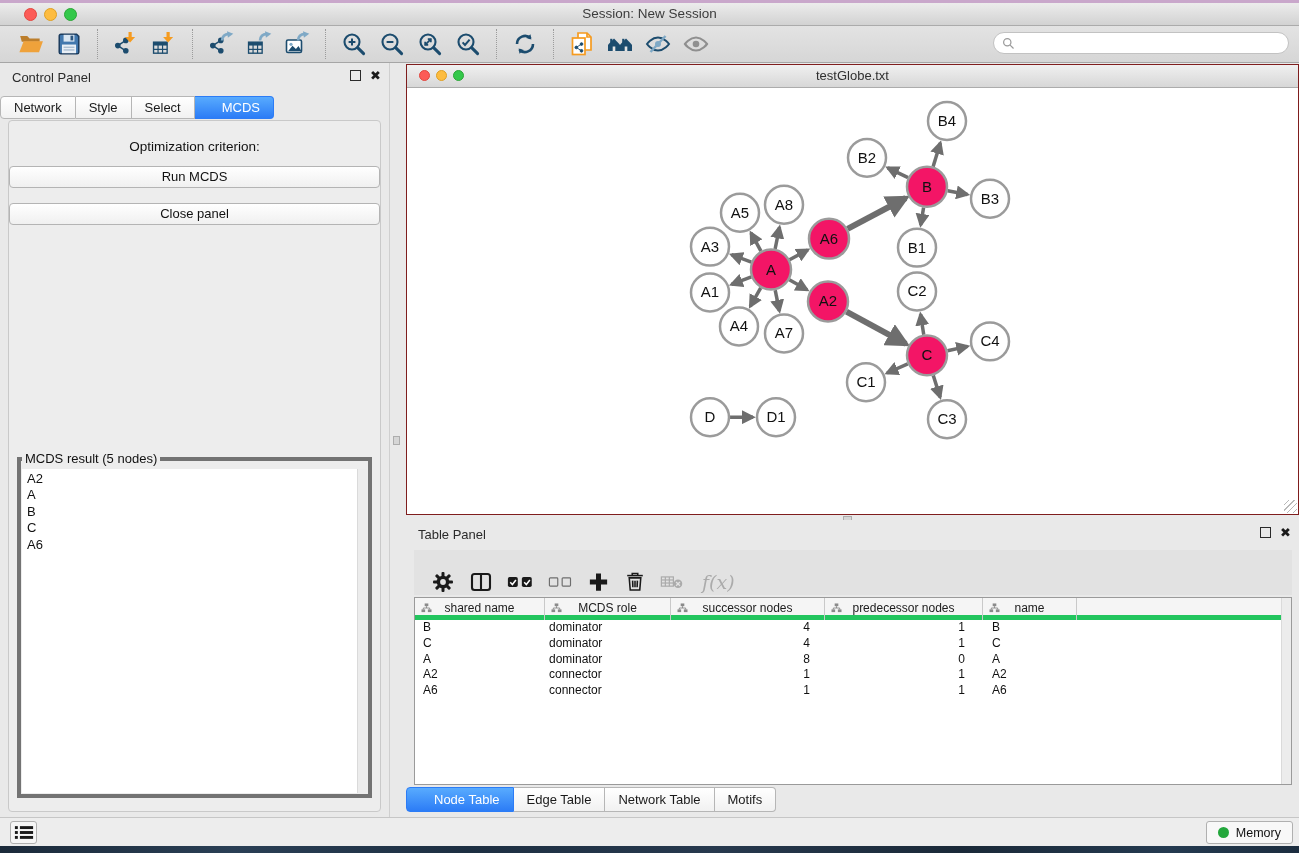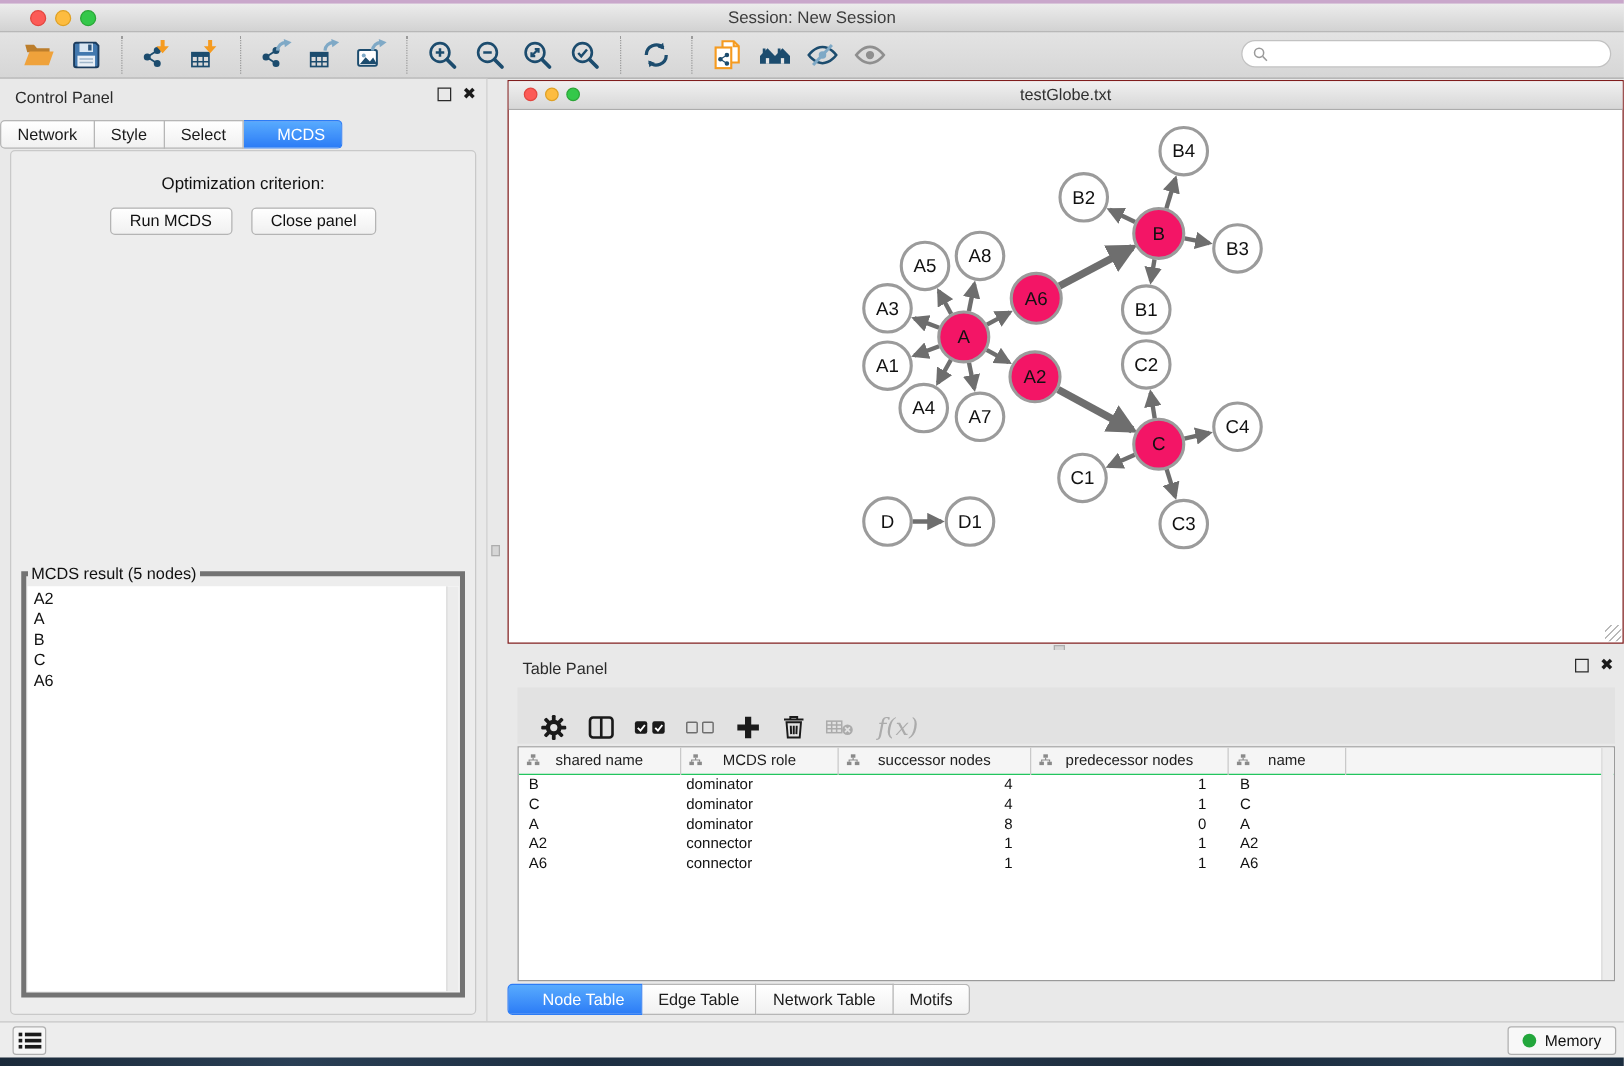--- a/index.html
+++ b/index.html
@@ -48,21 +48,21 @@
   .opt-label{margin-top:18px;text-align:center;font-size:13.5px;color:#111;}
   .select{position:relative;margin:9px auto 0;width:312px;height:23px;background:#fff;
           border:1px solid #ACACAC;border-radius:4px;box-sizing:border-box;font-size:13px;
           line-height:21px;padding-left:9px;color:#111;}
   .stepper{position:absolute;right:1px;top:1px;bottom:1px;width:17px;border-radius:3px;
            background:linear-gradient(#5FAEFE,#2D7BF5);}
   .stepper .up{position:absolute;left:4.5px;top:3px;width:0;height:0;
                border-left:4px solid transparent;border-right:4px solid transparent;border-bottom:5px solid #fff;}
   .stepper .dn{position:absolute;left:4.5px;bottom:3px;width:0;height:0;
                border-left:4px solid transparent;border-right:4px solid transparent;border-top:5px solid #fff;}
-  .btn-row{display:flex;justify-content:center;gap:15px;margin-top:12px;}
+  .btn-row{display:flex;justify-content:center;gap:15px;margin-top:12px;flex-direction:column;}
   .mac-btn{height:22px;line-height:20px;padding:0 15px;font-size:13px;color:#111;
            background:linear-gradient(#FFFFFF,#F0F0F0);border:1px solid #B4B4B4;border-radius:4px;
            box-sizing:border-box;cursor:default;}
   .result-fs{position:absolute;left:8px;right:8px;top:330px;bottom:13px;
              border:4px solid #737373;margin:0;padding:0;}
   .result-fs legend{font-size:13px;color:#111;margin-left:1px;padding:0 3px;}
   .result-list{position:absolute;left:1px;right:1px;top:3px;bottom:1px;background:#fff;
                font-size:13px;color:#111;padding:2px 0 0 5px;overflow:hidden;}
   .result-item{height:16.4px;line-height:16.4px;}
   .vtrack{position:absolute;top:0;bottom:0;right:0;width:9px;background:#ECECEC;border-left:1px solid #DADADA;}
@@ -81,21 +81,21 @@
         background:repeating-linear-gradient(135deg,transparent 0 3px,#B9B9B9 3px 4px);}
   
   .table-panel{position:absolute;left:406px;top:520px;right:0;bottom:36px;background:#E9E9E9;}
   .tp-toolbar{position:absolute;left:8px;right:7px;top:30px;height:45px;background:#E2E2E2;
               display:flex;align-items:flex-end;padding-left:17px;gap:14px;box-sizing:border-box;}
   .tpicon{display:flex;align-items:center;justify-content:center;height:26px;}
   .tpicon svg{height:24px;}
   .fx{font-family:"DejaVu Serif",serif;font-style:italic;font-size:19px;color:#ABABAB;padding-left:4px;}
   .data-table{position:absolute;left:8px;right:7px;top:77px;height:188px;background:#fff;
               border:1px solid #9A9A9A;box-sizing:border-box;overflow:hidden;}
-  .thead{display:flex;height:22px;background:#F5F5F5;border-bottom:1px solid #22c55e;box-sizing:border-box;}
+  .thead{display:flex;height:22px;background:#F5F5F5;border-bottom:5px solid #22c55e;box-sizing:border-box;}
   .th{position:relative;height:22px;line-height:21px;text-align:center;font-size:12px;color:#202020;
       border-right:1px solid #C9C9C9;box-sizing:border-box;flex:0 0 auto;}
   .th svg{position:absolute;left:6px;top:5px;}
   .trow{display:flex;height:15.8px;line-height:15.8px;font-size:12px;color:#111;}
   .td{flex:0 0 auto;box-sizing:border-box;white-space:nowrap;overflow:hidden;}
   .td.num{text-align:right;}
   .tp-tabs{position:absolute;left:0;right:0;bottom:5px;display:flex;justify-content:flex-start;}
   .tp-tabs .seg{height:23px;line-height:23px;}
   
   .status-bar{position:absolute;left:0;right:0;bottom:7px;height:29px;background:#EDEDED;

